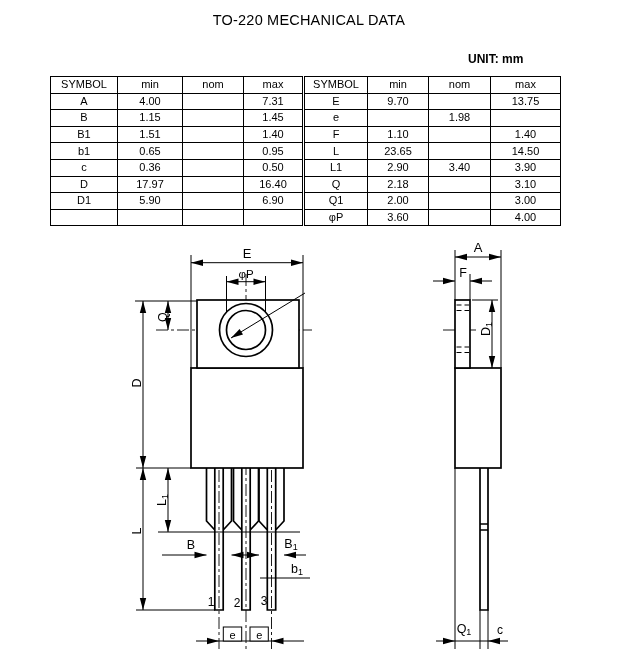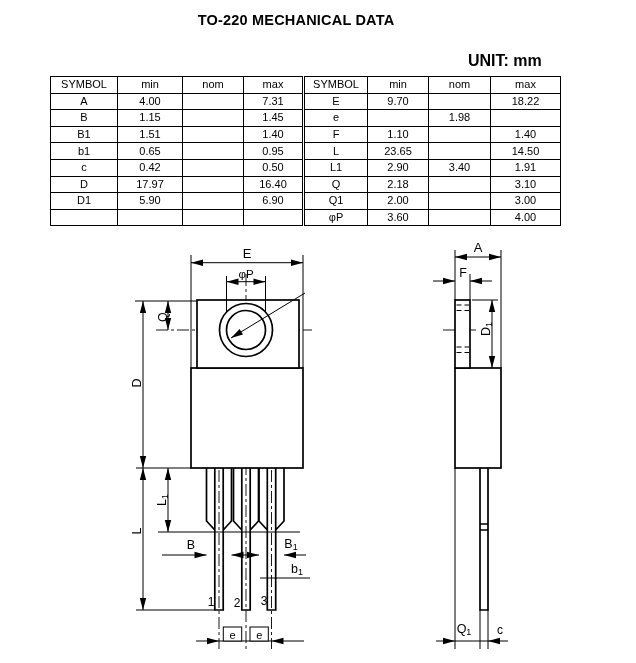--- a/index.html
+++ b/index.html
@@ -1,20 +1,20 @@
 <!DOCTYPE html>
 <html><head>
 <meta charset="utf-8">
 <style>
   html,body{margin:0;padding:0;background:#fff;}
   .page{position:relative;width:636px;height:663px;background:#ffffff;overflow:hidden;
         font-family:"Liberation Sans", sans-serif;color:#000;}
-  .title{position:absolute;top:12px;left:0;width:592px;text-align:center;
-         font-size:14.5px;font-weight:bold;letter-spacing:.2px;}
-  .unit{position:absolute;top:52px;left:468px;font-size:16px;font-weight:600;}
+  .title{position:absolute;top:12px;left:13px;width:592px;text-align:center;
+         font-size:14.5px;font-weight:normal;letter-spacing:.2px;}
+  .unit{position:absolute;top:52px;left:468px;font-size:12px;font-weight:600;}
   table.dim{position:absolute;top:76px;left:50px;width:510px;border-collapse:collapse;
             table-layout:fixed;}
   table.dim td{border:1px solid #000;text-align:center;vertical-align:middle;
                font-size:11px;height:15.6px;padding:0;line-height:1;overflow:hidden;}
   table.dim td.dbl{border-left:3px double #000;}
   svg.draw{position:absolute;top:0;left:0;}
   svg.draw text{font-family:"Liberation Sans", sans-serif;fill:#000;}
   .outl{stroke:#000;stroke-width:1.7;fill:none;}
   .outlf{stroke:#000;stroke-width:1.7;fill:#fff;}
   .dim{stroke:#000;stroke-width:1;fill:none;}
@@ -54,21 +54,21 @@
       <td>max</td>
     </tr>
     <tr>
       <td>A</td>
       <td>4.00</td>
       <td></td>
       <td>7.31</td>
       <td class="dbl">E</td>
       <td>9.70</td>
       <td></td>
-      <td>18.22</td>
+      <td>13.75</td>
     </tr>
     <tr>
       <td>B</td>
       <td>1.15</td>
       <td></td>
       <td>1.45</td>
       <td class="dbl">e</td>
       <td></td>
       <td>1.98</td>
       <td></td>
@@ -88,27 +88,27 @@
       <td>0.65</td>
       <td></td>
       <td>0.95</td>
       <td class="dbl">L</td>
       <td>23.65</td>
       <td></td>
       <td>14.50</td>
     </tr>
     <tr>
       <td>c</td>
-      <td>0.42</td>
+      <td>0.36</td>
       <td></td>
       <td>0.50</td>
       <td class="dbl">L1</td>
       <td>2.90</td>
       <td>3.40</td>
-      <td>1.91</td>
+      <td>3.90</td>
     </tr>
     <tr>
       <td>D</td>
       <td>17.97</td>
       <td></td>
       <td>16.40</td>
       <td class="dbl">Q</td>
       <td>2.18</td>
       <td></td>
       <td>3.10</td>

